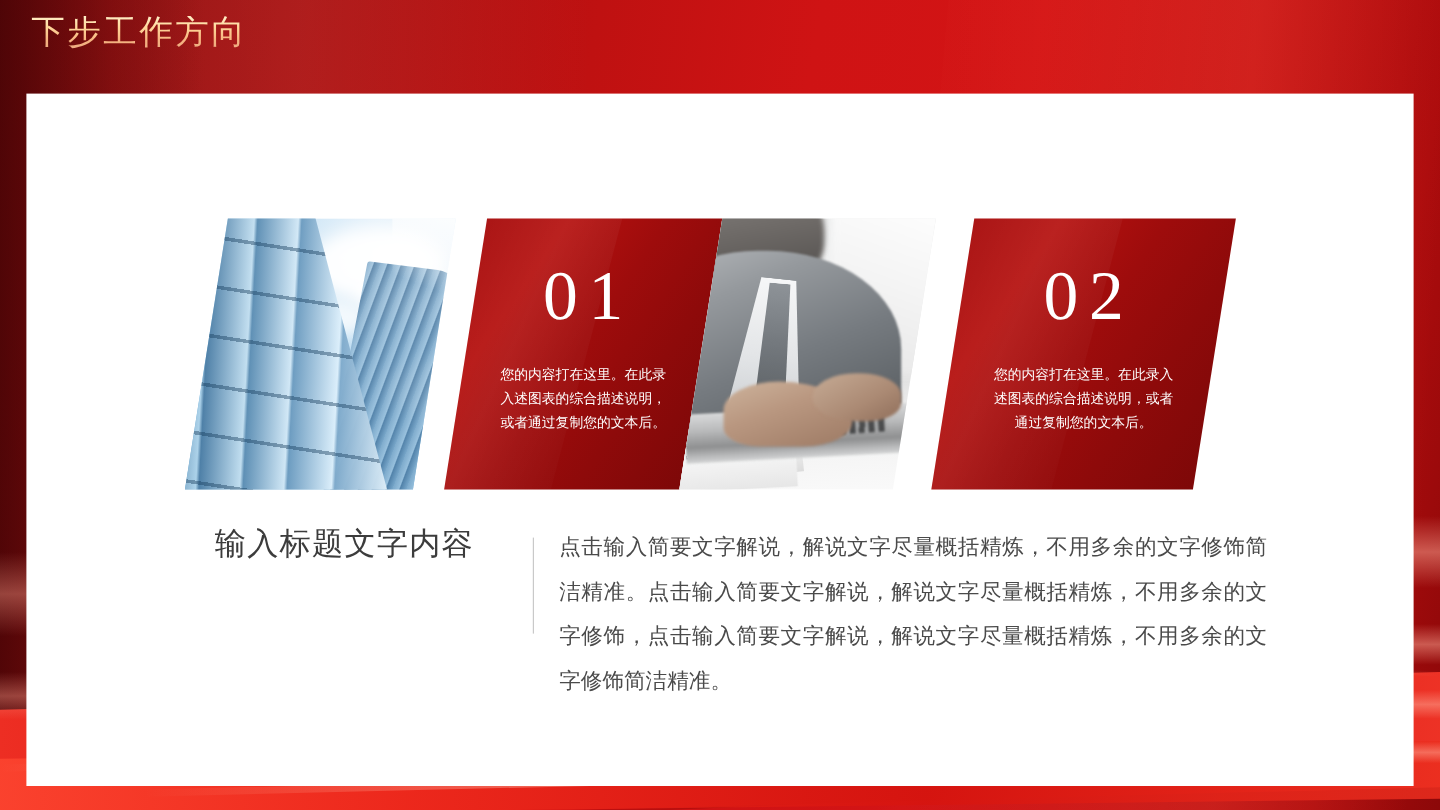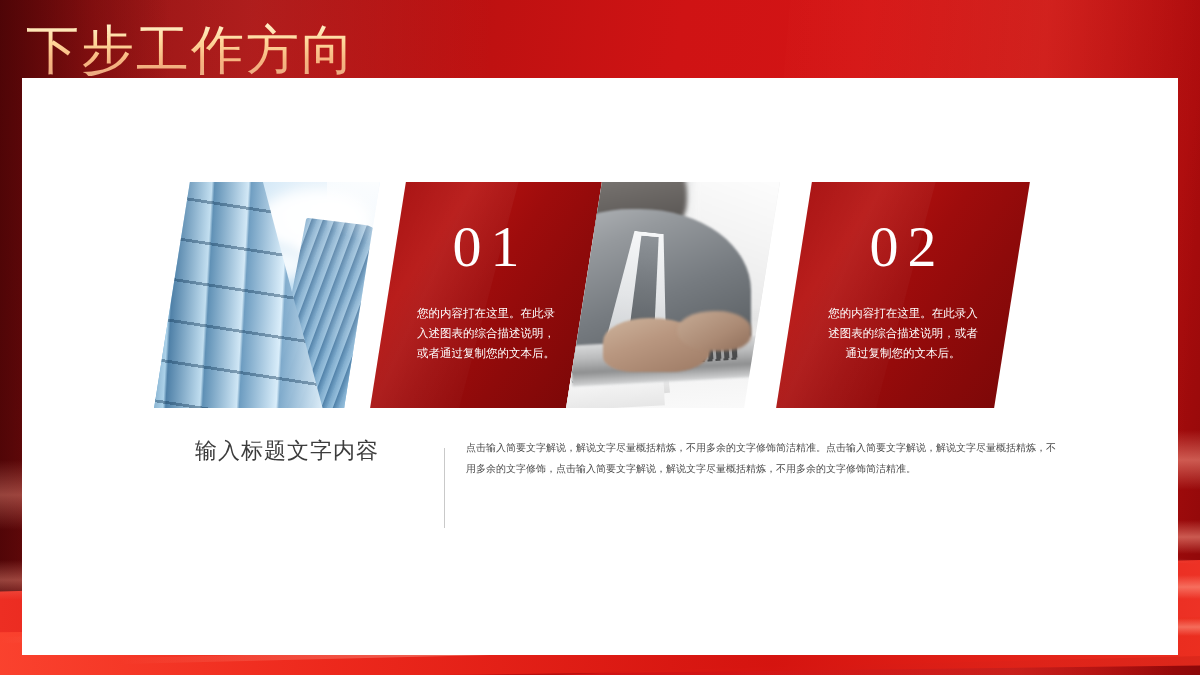--- a/index.html
+++ b/index.html
@@ -116,22 +116,22 @@
     width: 24px;
     background: linear-gradient(180deg, rgba(255,255,255,0) 0%, rgba(255,160,140,0.40) 50%, rgba(255,255,255,0) 100%);
   }
   .les-1 { top: 460px; height: 70px; }
   .les-2 { top: 560px; height: 40px; }
 
   
   .header-title {
     position: absolute;
     left: 26px;
-    top: 23px;
-    font-size: 53px;
+    top: 13px;
+    font-size: 28px;
     line-height: 1;
     letter-spacing: 2px;
     font-weight: 500;
     background: linear-gradient(180deg, #fff0c9 0%, #ffd79a 35%, #f7b480 72%, #ecaa82 100%);
     -webkit-background-clip: text;
     background-clip: text;
     color: transparent;
     -webkit-text-fill-color: transparent;
     white-space: nowrap;
   }
@@ -407,21 +407,21 @@
     height: 140px;
   }
   .title-block {
     position: absolute;
     left: 120px;
     top: 0;
     width: 290px;
     text-align: center;
   }
   .main-title {
-    font-size: 22px;
+    font-size: 26px;
     line-height: 1.22;
     color: #3c3c3c;
     font-weight: 400;
     letter-spacing: 1px;
     white-space: nowrap;
   }
   .sub-title {
     margin-top: 9px;
     font-size: 12px;
     color: #b5b5b5;
@@ -436,21 +436,21 @@
     top: 10px;
     width: 1px;
     height: 80px;
     background: #c9c9c9;
   }
   .body-text {
     position: absolute;
     left: 444px;
     top: 0;
     width: 590px;
-    font-size: 10px;
+    font-size: 18px;
     line-height: 2.05;
     color: #4a4a4a;
     text-align: justify;
   }
 </style>
 </head>
 <body>
 
 <div id="slide">
 

